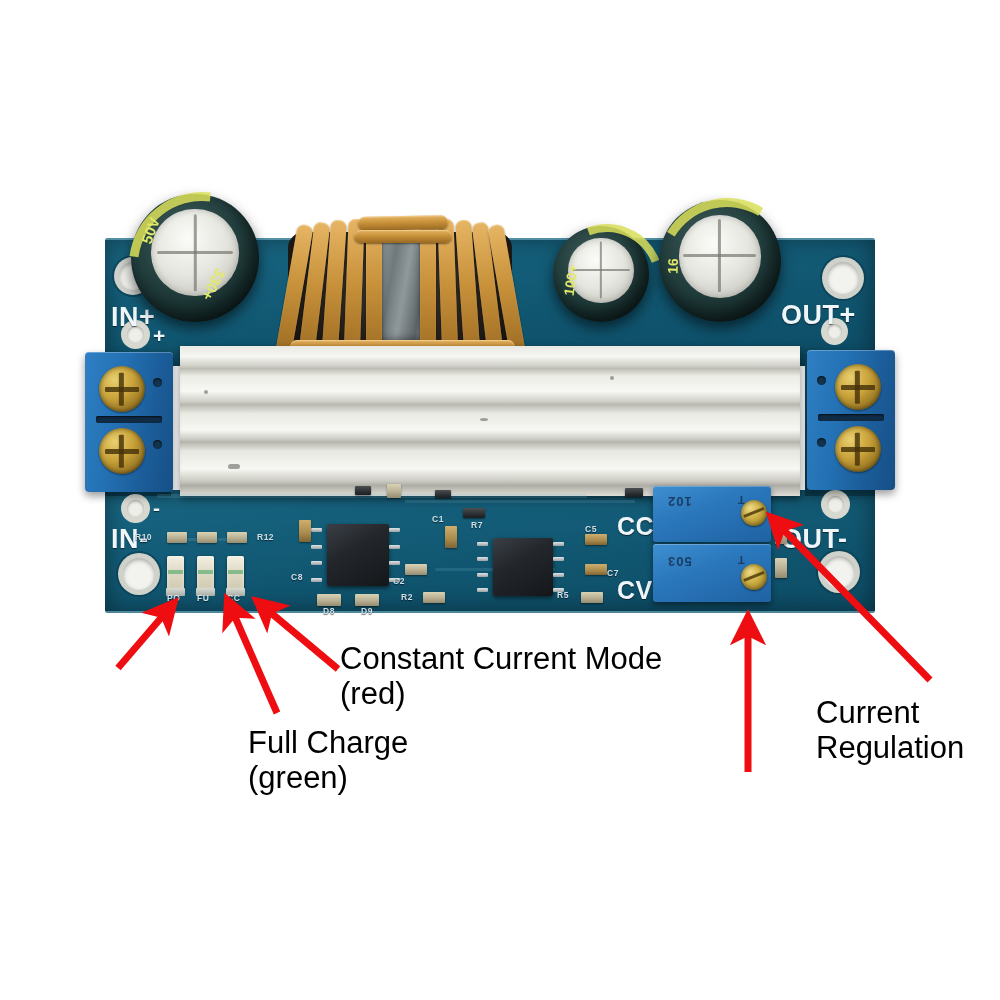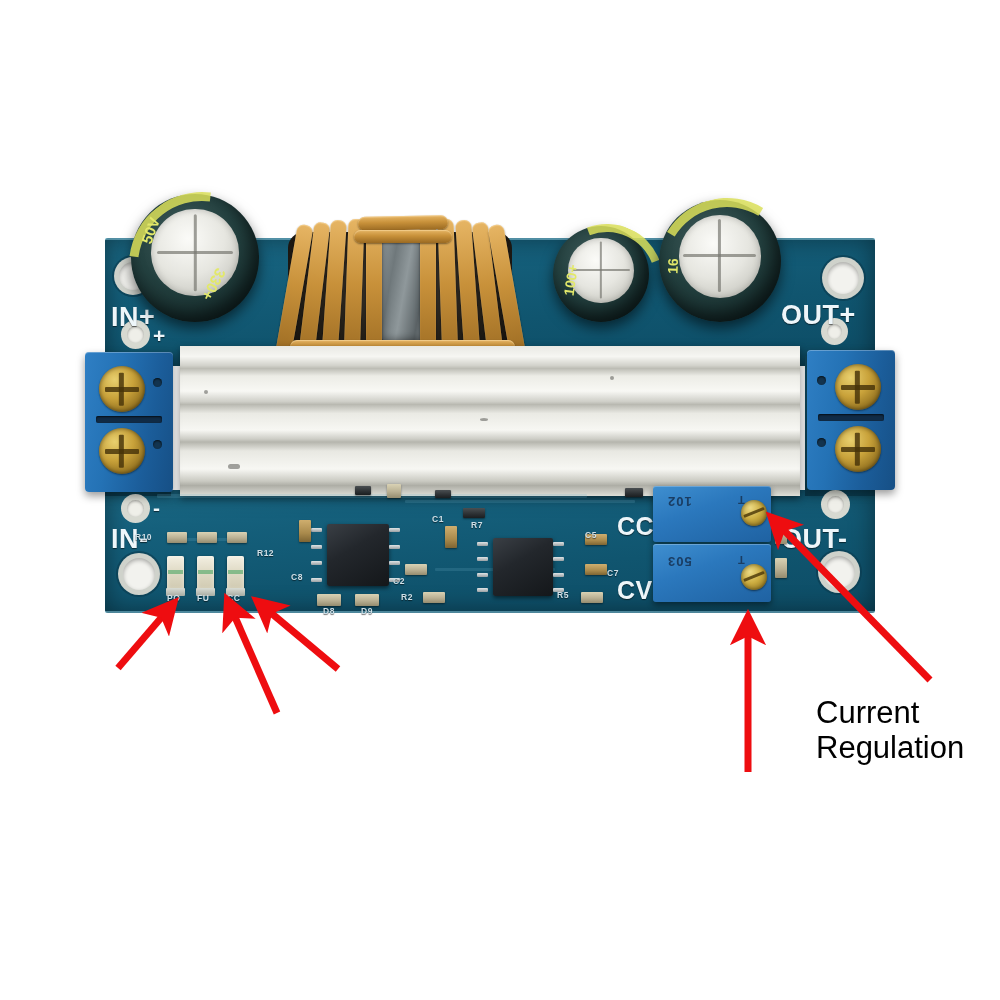--- a/index.html
+++ b/index.html
@@ -395,21 +395,21 @@
     <div class="led-pad" style="left:91px;top:350px"></div>
     <div class="led-pad" style="left:121px;top:350px"></div>
     <div class="silk silk-tiny" style="left:62px;top:355px">PO</div>
     <div class="silk silk-tiny" style="left:92px;top:355px">FU</div>
     <div class="silk silk-tiny" style="left:122px;top:355px">CC</div>
 
     <div class="smd" style="left:62px;top:294px;width:20px;height:11px"></div>
     <div class="smd" style="left:92px;top:294px;width:20px;height:11px"></div>
     <div class="smd" style="left:122px;top:294px;width:20px;height:11px"></div>
     <div class="silk silk-tiny" style="left:30px;top:294px">R10</div>
-    <div class="silk silk-tiny" style="left:152px;top:310px">R12</div>
+    <div class="silk silk-tiny" style="left:152px;top:294px">R12</div>
 
     <div class="ic" style="left:222px;top:286px;width:62px;height:62px"></div>
     <div class="pins" style="left:206px;top:290px;height:54px">
       <div class="pin"></div>
         <div class="pin"></div>
         <div class="pin"></div>
         <div class="pin"></div>
     </div>
     <div class="pins" style="left:284px;top:290px;height:54px">
       <div class="pin"></div>
@@ -441,21 +441,21 @@
     <div class="smd" style="left:300px;top:326px;width:22px;height:11px"></div>
     <div class="silk silk-tiny" style="left:288px;top:338px">C2</div>
 
     <div class="smd" style="left:318px;top:354px;width:22px;height:11px"></div>
     <div class="silk silk-tiny" style="left:296px;top:354px">R2</div>
 
     <div class="smd dark" style="left:358px;top:270px;width:22px;height:10px"></div>
     <div class="silk silk-tiny" style="left:366px;top:282px">R7</div>
 
     <div class="smd-cap" style="left:480px;top:296px;width:22px;height:11px"></div>
-    <div class="silk silk-tiny" style="left:480px;top:292px">C5</div>
+    <div class="silk silk-tiny" style="left:480px;top:286px">C5</div>
 
     <div class="smd-cap" style="left:480px;top:326px;width:22px;height:11px"></div>
     <div class="silk silk-tiny" style="left:502px;top:330px">C7</div>
 
     <div class="smd" style="left:476px;top:354px;width:22px;height:11px"></div>
     <div class="silk silk-tiny" style="left:452px;top:352px">R5</div>
 
     <div class="smd" style="left:212px;top:356px;width:24px;height:12px"></div>
     <div class="silk silk-tiny" style="left:218px;top:368px">D8</div>
     <div class="smd" style="left:250px;top:356px;width:24px;height:12px"></div>
@@ -482,19 +482,23 @@
     <line x1="277" y1="713" x2="228" y2="601" stroke="#ee0d10" stroke-width="7" marker-end="url(#ah)"></line>
 
     <line x1="338" y1="669" x2="258" y2="602" stroke="#ee0d10" stroke-width="7" marker-end="url(#ah)"></line>
 
     <line x1="748" y1="772" x2="748" y2="618" stroke="#ee0d10" stroke-width="7" marker-end="url(#ah)"></line>
 
     <line x1="930" y1="680" x2="772" y2="518" stroke="#ee0d10" stroke-width="7" marker-end="url(#ah)"></line>
   </svg>
 
 
-
+  <div class="anno" style="left:248px; top:725px">Full Charge
+(green)</div>
+
+  <div class="anno" style="left:340px; top:641px">Constant Current Mode
+(red)</div>
 
 
   <div class="anno" style="left:816px; top:695px">Current
 Regulation</div>
 
 </div>
 
 </body></html>

